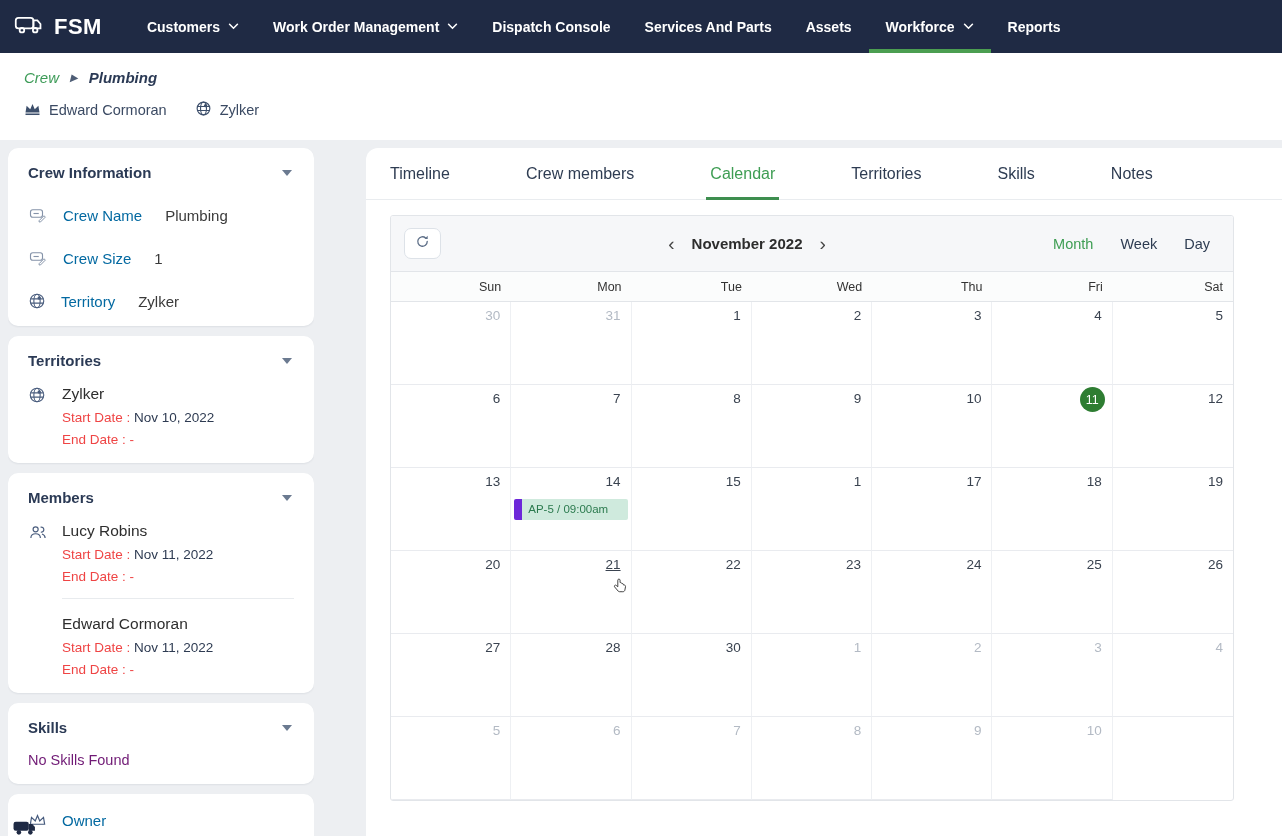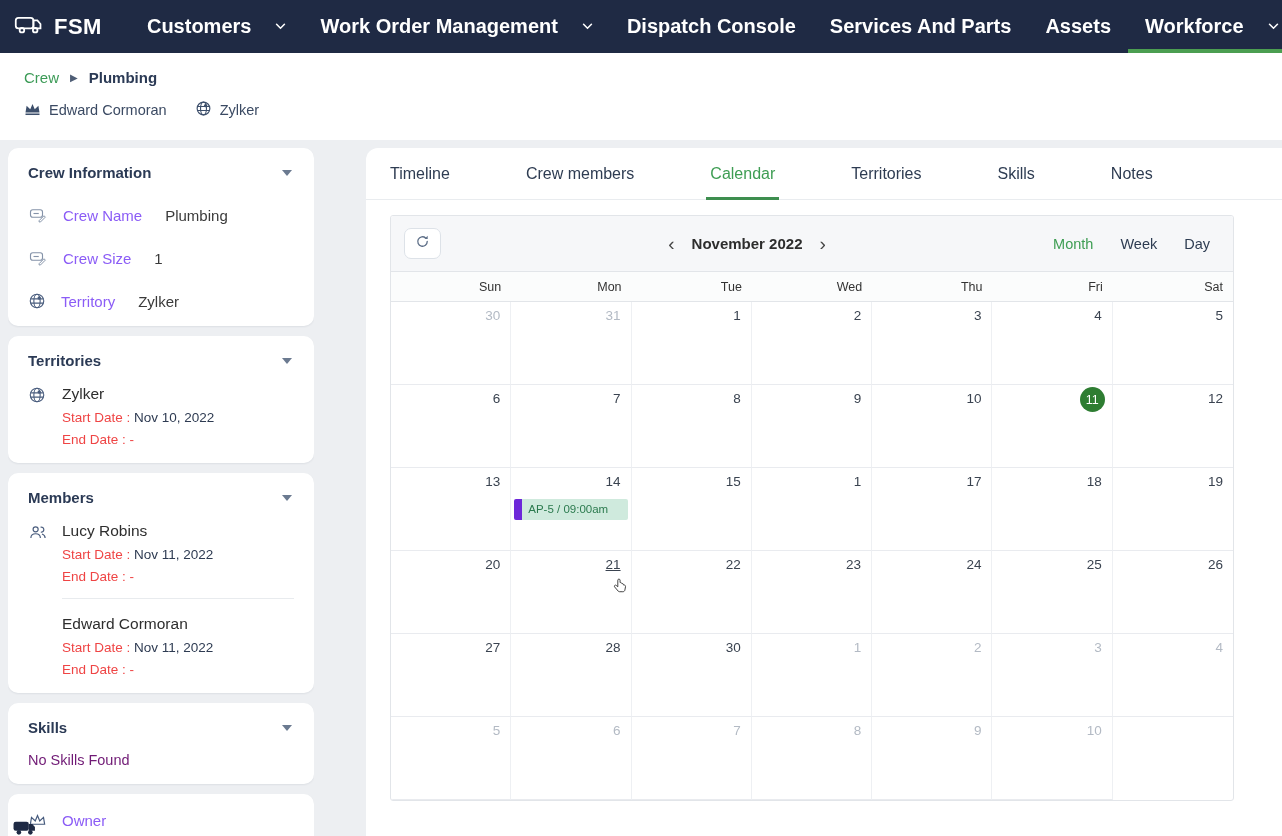--- a/index.html
+++ b/index.html
@@ -3,43 +3,43 @@
 <meta charset="utf-8">
 <style>
   * { box-sizing: border-box; }
   html,body { margin:0; padding:0; }
   body { font-family:"Liberation Sans", sans-serif; background:#fff; }
   .screen { position:relative; width:1282px; height:836px; overflow:hidden; background:#fff; cursor:default; }
 
   
   .topnav { height:53px; background:#1f2a44; display:flex; align-items:stretch; color:#fff; }
   .brand { display:flex; align-items:center; gap:10px; padding:0 28px 0 14px; font-size:22px; font-weight:bold; letter-spacing:.5px; cursor:pointer; }
-  .nav-item { position:relative; display:flex; align-items:center; gap:24px; padding:0 17px; font-size:20px; font-weight:bold; cursor:pointer; white-space:nowrap; }
+  .nav-item { position:relative; display:flex; align-items:center; gap:8px; padding:0 17px; font-size:14px; font-weight:bold; cursor:pointer; white-space:nowrap; }
   .nav-item.active::after { content:""; position:absolute; left:0; right:0; bottom:0; height:4px; background:#4b9e51; }
 
   
   .subheader { height:87px; padding:16px 24px 0 24px; background:#fff; }
-  .breadcrumb { display:flex; align-items:center; gap:11px; font-size:15px; }
+  .breadcrumb { display:flex; align-items:center; gap:11px; font-size:15px;font-style:italic; }
   .crumb-parent { color:#3c9b57; cursor:pointer; }
   .crumb-sep { color:#4e5d75; font-size:10px; }
   .crumb-current { color:#2b3a55; font-weight:bold; }
   .meta-row { margin-top:14px; display:flex; align-items:center; gap:28px; font-size:14.5px; color:#3b4a63; }
   .meta-item { display:flex; align-items:center; gap:8px; }
 
   
   .content { position:absolute; top:140px; left:0; right:0; bottom:0; background:#edeff2; }
 
   .sidebar { position:absolute; left:8px; top:8px; bottom:0; width:306px; display:flex; flex-direction:column; gap:10px; overflow:hidden; }
   .card { background:#fff; border-radius:10px; padding:16px 20px; box-shadow:0 1px 2px rgba(20,30,50,.07); flex-shrink:0; }
   .card-header { display:flex; justify-content:space-between; align-items:center; }
   .card-title { font-size:15px; font-weight:bold; color:#2b3a55; }
   .caret-btn { cursor:pointer; padding:2px; display:flex; }
 
   .info-row { display:flex; align-items:center; gap:15px; margin-top:25px; font-size:15px; }
-  .info-label { color:#8b5cf6; }
+  .info-label { color:#0369a1; }
   .info-value { color:#3a3a3a; margin-left:8px; }
 
   .entry { display:flex; gap:12px; margin-top:16px; }
   .entry-icon { width:22px; flex-shrink:0; padding-top:1px; }
   .entry-icon.empty { width:22px; }
   .entry-name { font-size:15.5px; color:#2e2e2e; }
   .entry-line { font-size:13.5px; margin-top:7px; }
   .entry-line .lbl { color:#ef4444; }
   .entry-line .val { color:#2e3b52; }
   .member-divider { border:none; border-top:1px solid #e8ebee; margin:14px 0 0 34px; }

